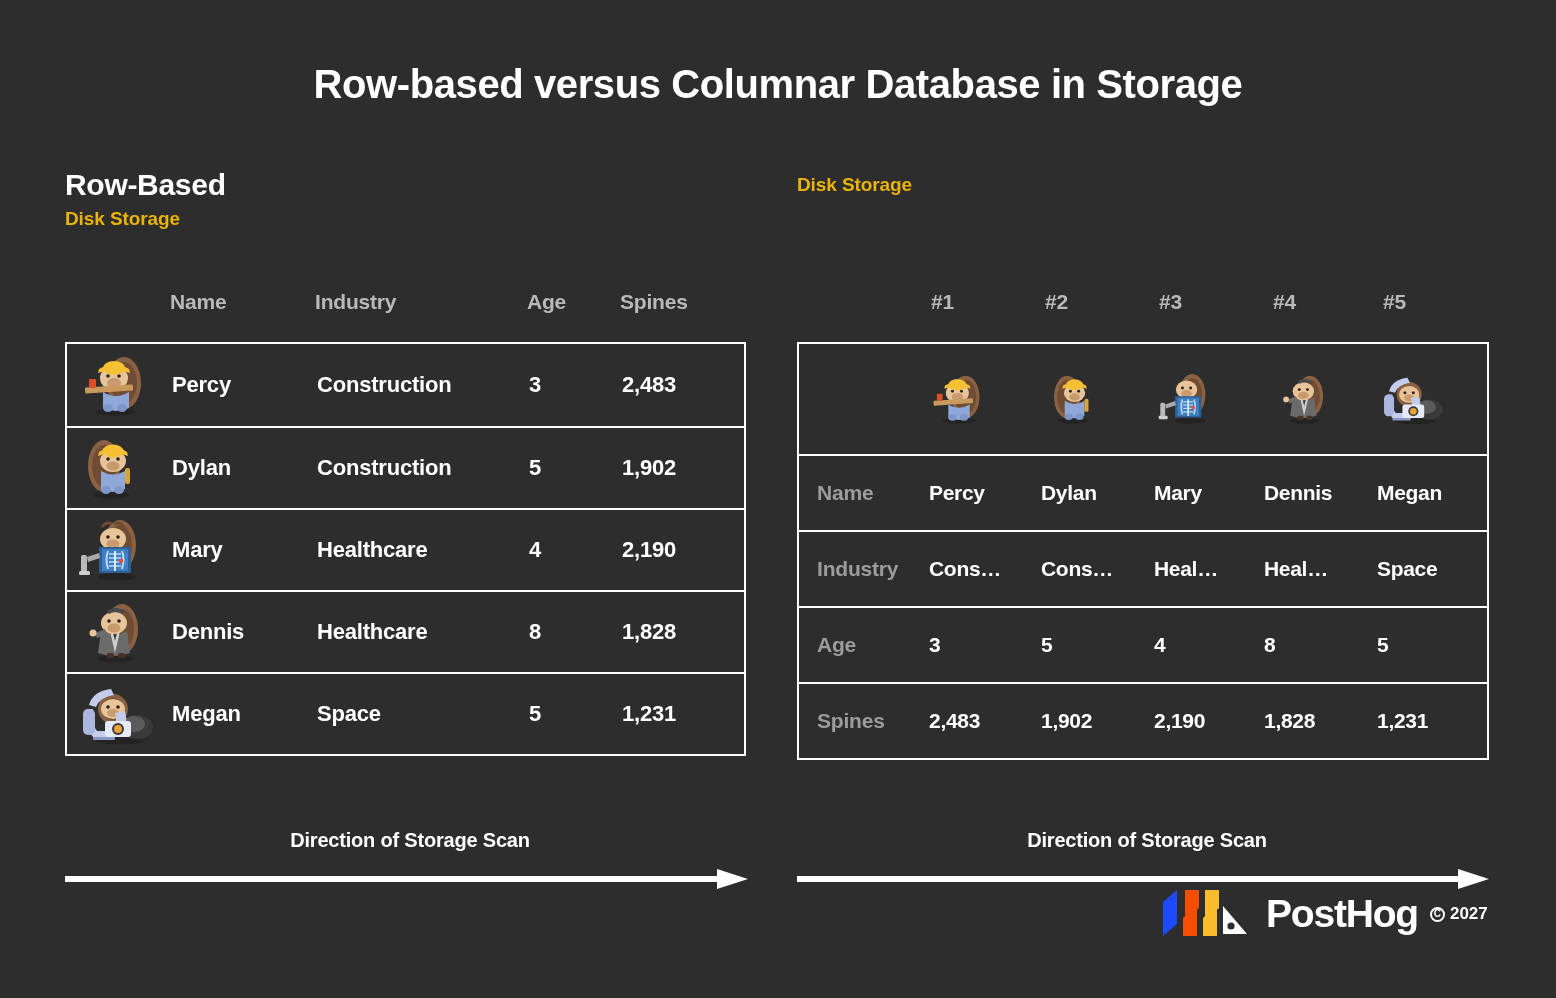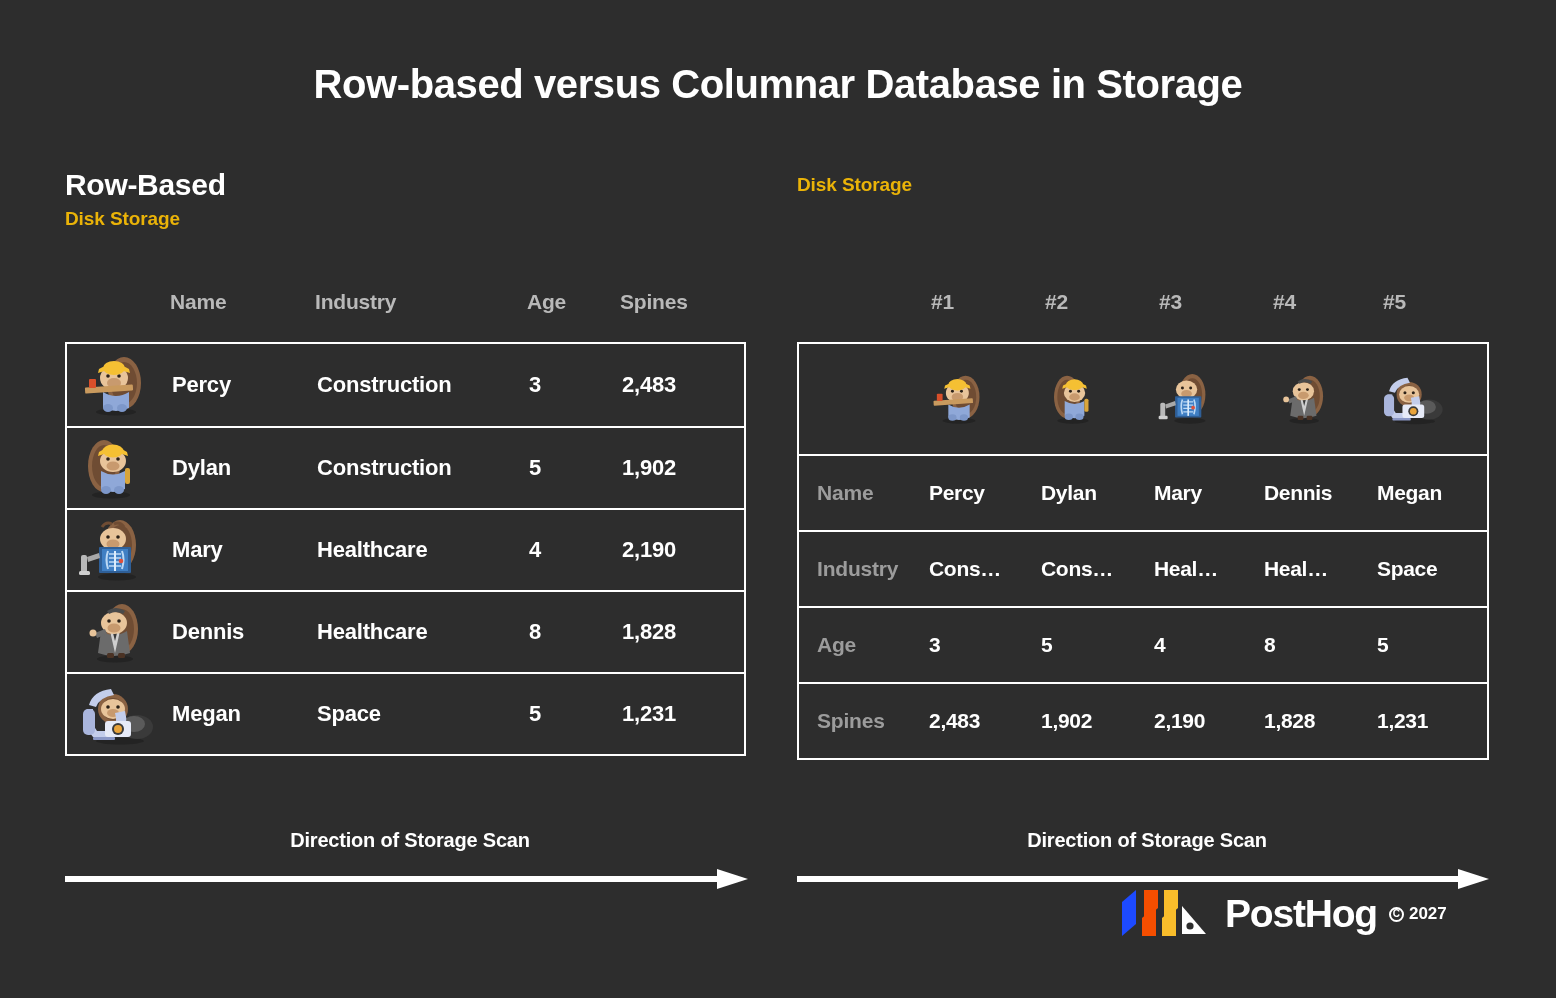--- a/index.html
+++ b/index.html
@@ -85,21 +85,21 @@
   .scan-left { left: 65px; top: 795px; }
   .scan-right { left: 797px; top: 795px; width: 700px; }
   .scan-label {
     text-align: center; color: #ffffff; font-size: 20px; font-weight: 700;
     letter-spacing: -0.2px;
   }
   .scan-arrow { margin-top: 16px; }
 
   
   .logo-wrap {
-    position: absolute; left: 1120px; top: 888px;
+    position: absolute; left: 1161px; top: 888px;
     display: flex; align-items: center;
   }
   .logo-text {
     color: #ffffff; font-size: 39px; font-weight: 700; letter-spacing: -1.2px;
     margin-left: 13px;
   }
   .logo-copy {
     color: #ffffff; font-size: 17px; font-weight: 700; margin-left: 12px;
     display: flex; align-items: center; gap: 5px;
   }

